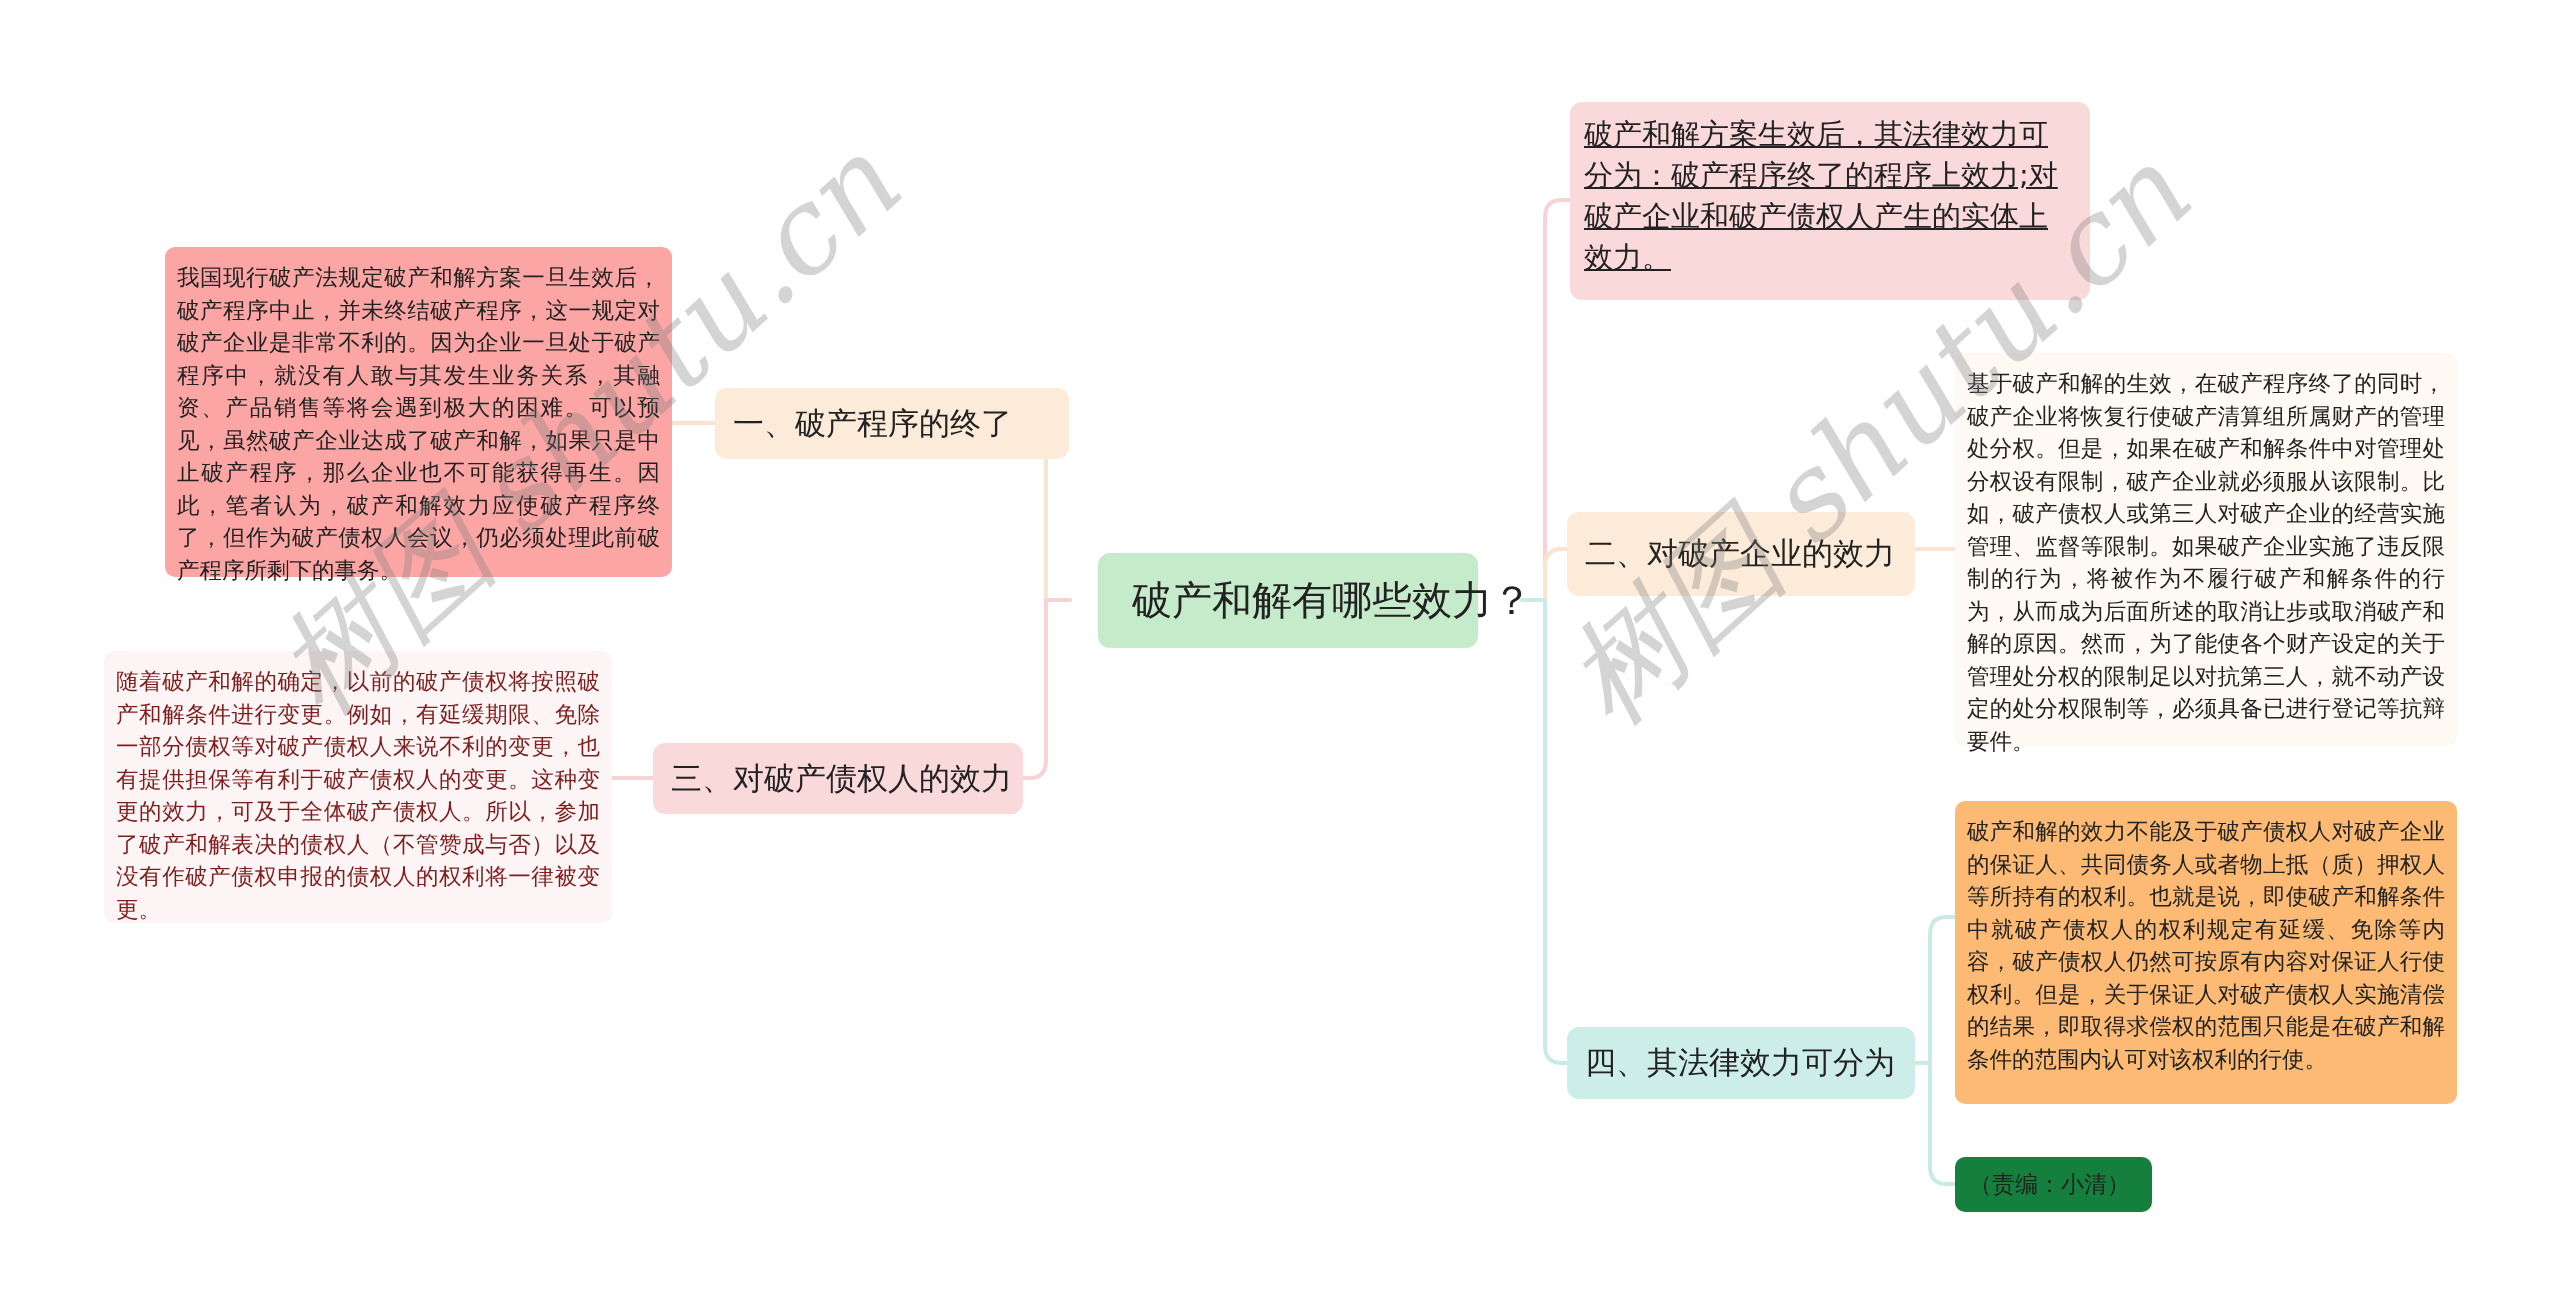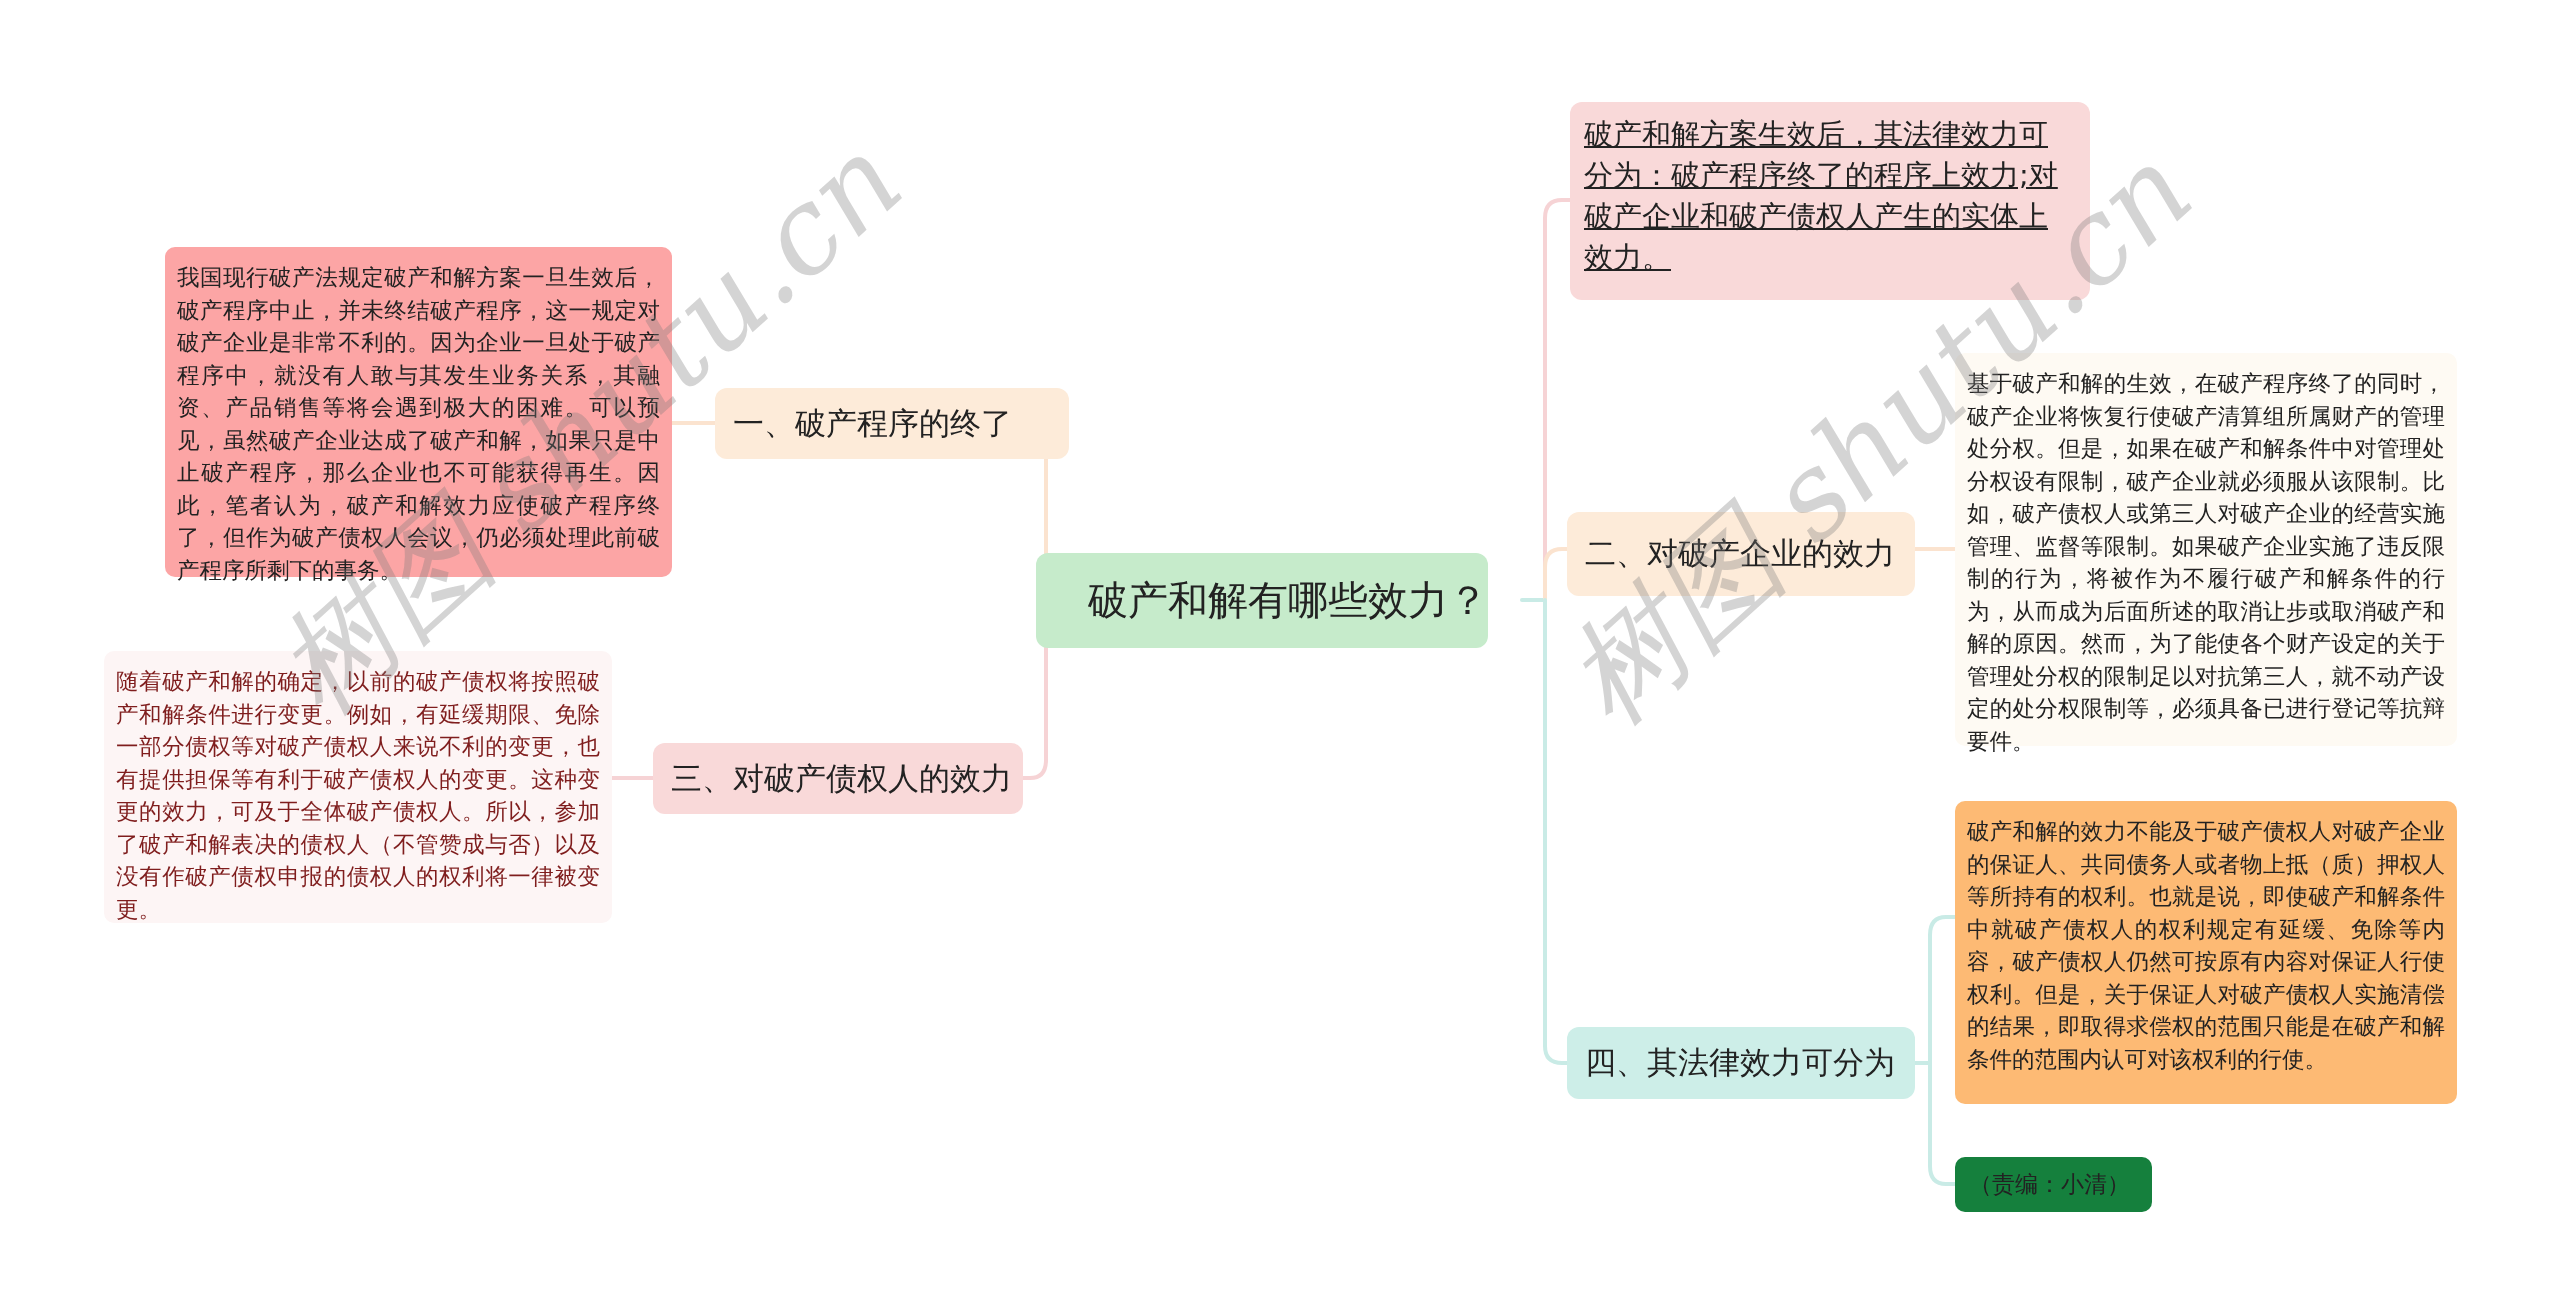--- a/index.html
+++ b/index.html
@@ -30,24 +30,24 @@
   .node {
     position: absolute;
     box-sizing: border-box;
     border-radius: 12px;
     z-index: 2;
     color: #222222;
     display: flex;
     align-items: center;
   }
   .root {
-    left: 1036px; top: 553px; width: 452px; height: 95px;
+    left: 1098px; top: 553px; width: 380px; height: 95px;
     background: #c6ebcb;
     font-size: 40px;
-    padding-left: 52px;
+    padding-left: 34px;
     white-space: nowrap;
   }
   .branch {
     font-size: 31px;
     white-space: nowrap;
     padding-left: 18px;
   }
   .b1 { left: 715px; top: 388px; width: 354px; height: 71px; background: #fdebd9; }
   .b3 { left: 653px; top: 743px; width: 370px; height: 71px; background: #f9d9d9; }
   .b2 { left: 1567px; top: 512px; width: 348px; height: 84px; background: #fdebd9; }

